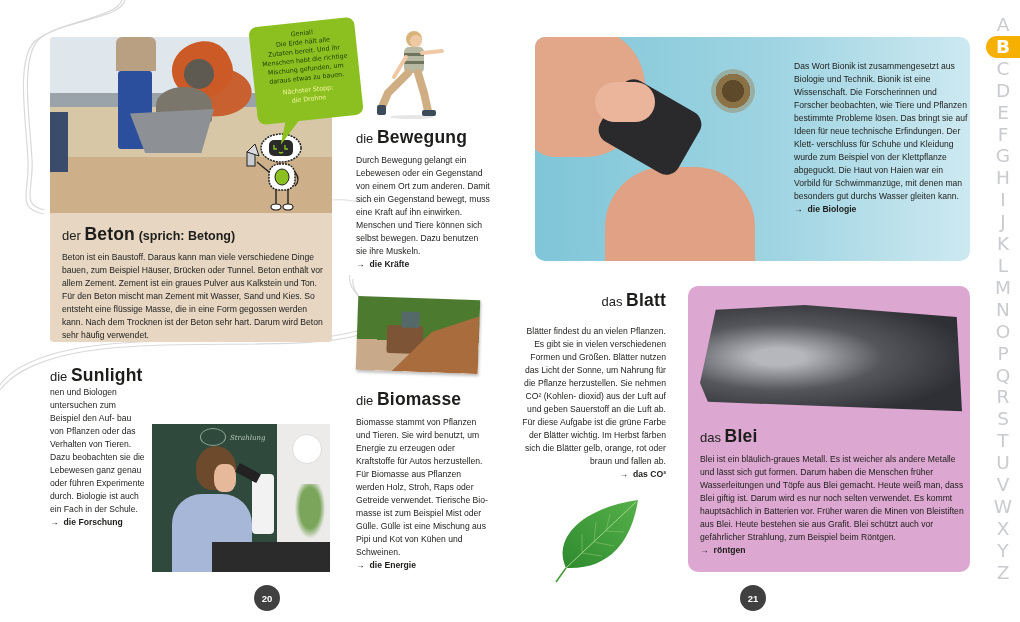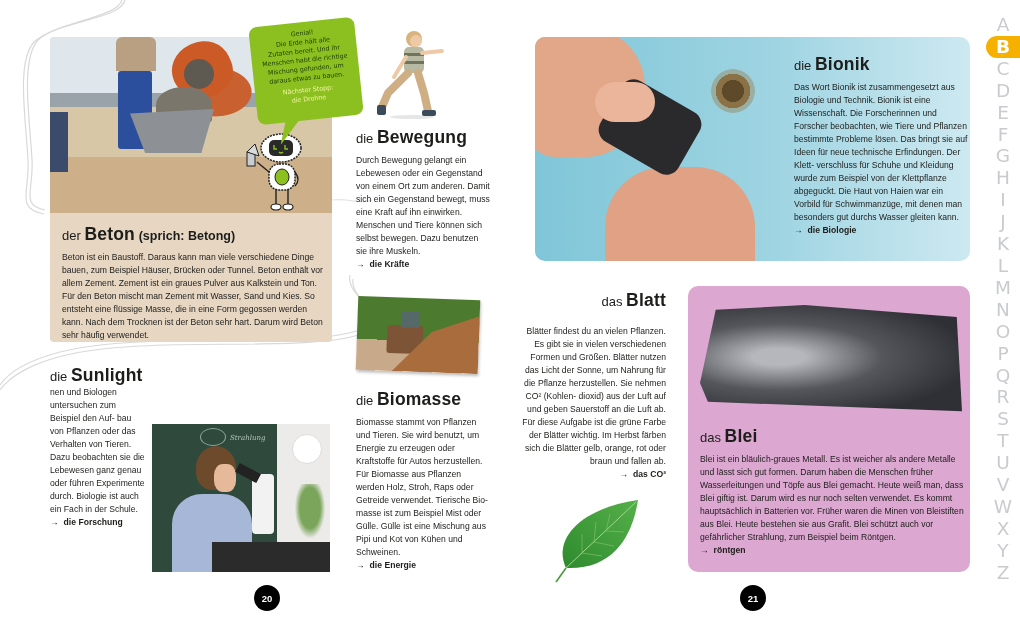--- a/index.html
+++ b/index.html
@@ -94,21 +94,21 @@
     clip-path: polygon(6% 10%, 40% 6%, 98% 16%, 100% 96%, 3% 88%, 0 72%); }
   #blei-text { position: absolute; left: 12px; top: 140px; width: 265px; }
   #blei-text .body-text { margin-top: 6px; }
 
   
   #alphabet { left: 986px; top: 14px; width: 34px; display: flex; flex-direction: column; align-items: center; }
   .letter { font-size: 18.5px; line-height: 21.9px; color: #c9cbcf; font-weight: normal; font-family: "DejaVu Sans", sans-serif; width: 34px; text-align: center; position: relative; }
   .letter.active { color: #ffffff; font-weight: bold; background: #f6b000; border-radius: 11px 0 0 11px; }
 
   
-  .pagenum { width: 26px; height: 26px; border-radius: 50%; background: #000000; color: #fff; font-weight: bold; font-size: 9.5px; display: flex; align-items: center; justify-content: center; }
+  .pagenum { width: 26px; height: 26px; border-radius: 50%; background: #404040; color: #fff; font-weight: bold; font-size: 9.5px; display: flex; align-items: center; justify-content: center; }
   #page-left { left: 254px; top: 585px; }
   #page-right { left: 740px; top: 585px; }
 </style>
 </head>
 <body>
 
 <svg class="swoosh" width="1020" height="622" viewBox="0 0 1020 622">
   <path d="M125 0 C 120 20, 60 20, 38 40 C 20 60, 30 120, 32 160 C 34 190, 20 205, 45 210" fill="none" stroke="#d9d9d9" stroke-width="1.2"></path>
   <path d="M122 0 C 117 18, 56 22, 34 42 C 16 62, 26 120, 28 160 C 30 192, 15 208, 44 214" fill="none" stroke="#d9d9d9" stroke-width="1.2"></path>
   <path d="M0 385 C 10 370, 30 360, 60 352 C 150 330, 300 350, 360 330 C 400 315, 345 300, 350 275" fill="none" stroke="#d9d9d9" stroke-width="1.2"></path>
@@ -233,24 +233,20 @@
 
 <div class="abs pagenum" id="page-left">20</div>
 
 <div class="abs" id="bionik-card">
   <div class="hand-top"></div>
   <div class="hand-bottom"></div>
   <div class="velcro"></div>
   <div class="thumb"></div>
   <div class="burr"></div>
   <div id="bionik">
-    <div class="headword">
-      <span>die</span>
-      <span class="big">Bionik</span>
-    </div>
     <p class="body-text">Das Wort Bionik ist zusammengesetzt aus Biologie und Technik. Bionik ist eine Wissenschaft. Die Forscherinnen und Forscher beobachten, wie Tiere und Pflanzen bestimmte Probleme lösen. Das bringt sie auf Ideen für neue technische Erfindungen. Der Klett- verschluss für Schuhe und Kleidung wurde zum Beispiel von der Klettpflanze abgeguckt. Die Haut von Haien war ein Vorbild für Schwimmanzüge, mit denen man besonders gut durchs Wasser gleiten kann.</p>
     <div class="xref">
       <span class="arrow">→</span><span>die Biologie</span>
     </div>
   </div>
 </div>
 
 <div class="abs" id="blatt">
   <div class="headword">
     <span>das</span>

